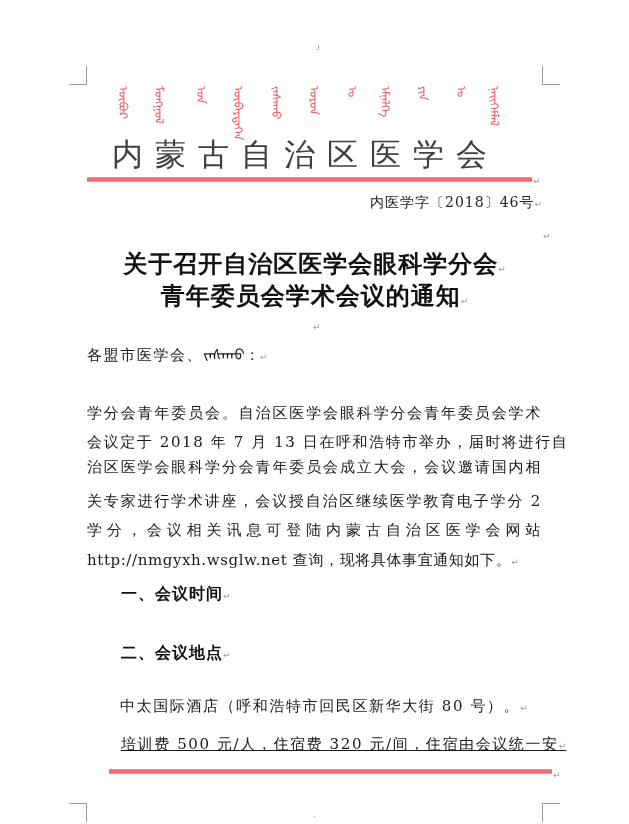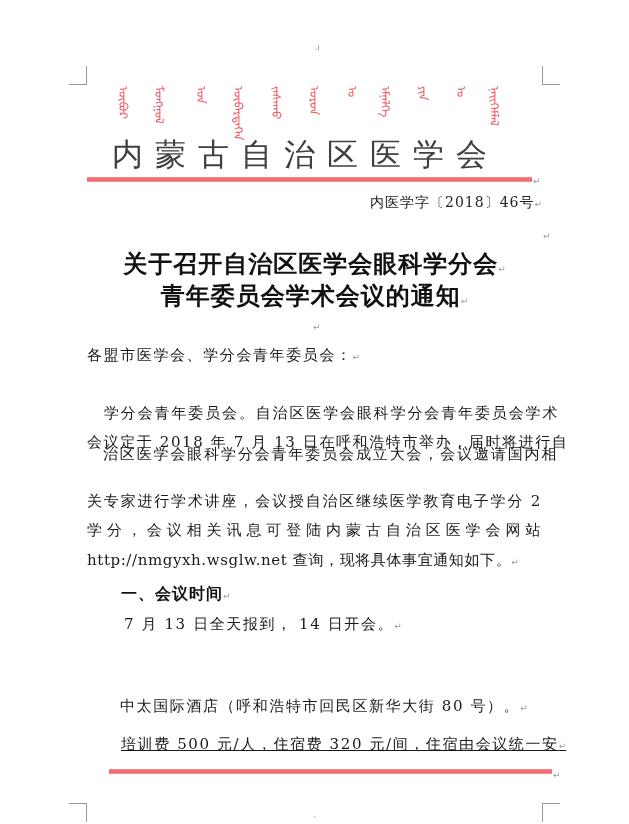--- a/index.html
+++ b/index.html
@@ -182,39 +182,39 @@
 
   <div class="title l1">
     <span>关于召开自治区医学会眼科学分会</span><span class="pilcrow">↵</span>
   </div>
   <div class="title l2">
     <span>青年委员会学术会议的通知</span><span class="pilcrow">↵</span>
   </div>
   <span class="pilcrow abs-pilcrow" style="left:313px; top:322px;">↵</span>
 
   <div class="body-line" style="top:345px;">
-    <span>各盟市医学会、学分会青年委员会：</span><span class="pilcrow">↵</span>
-  </div>
-
-  <div class="body-line just" style="top:403px;margin-left:17px;">学分会青年委员会。自治区医学会眼科学分会青年委员会学术</div>
+    <span>各盟市医学会、ᠵᠠᠰᠠᠬᠤ：</span><span class="pilcrow">↵</span>
+  </div>
+
+  <div class="body-line just" style="top:403px;">学分会青年委员会。自治区医学会眼科学分会青年委员会学术</div>
   <div class="body-line just" style="top:432px;">会议定于 2018 年 7 月 13 日在呼和浩特市举办，届时将进行自</div>
-  <div class="body-line just" style="top:444px;margin-left:16px;">治区医学会眼科学分会青年委员会成立大会，会议邀请国内相</div>
+  <div class="body-line just" style="top:457px;">治区医学会眼科学分会青年委员会成立大会，会议邀请国内相</div>
   <div class="body-line just" style="top:491px;">关专家进行学术讲座，会议授自治区继续医学教育电子学分 2</div>
   <div class="body-line just" style="top:520px;">学分，会议相关讯息可登陆内蒙古自治区医学会网站</div>
   <div class="body-line" style="top:550px; letter-spacing:0.6px;">
     <span>http://nmgyxh.wsglw.net 查询，现将具体事宜通知如下。</span><span class="pilcrow">↵</span>
   </div>
 
   <div class="section-head" style="top:584px;">
     <span>一、会议时间</span><span class="pilcrow">↵</span>
   </div>
-  <div class="body-line" style="top:614px; left:124px;">
-    <span>7 月 13 日全天报到， 14 日开会。</span><span class="pilcrow">↵</span>
-  </div>
-
+
+  <div class="section-head" style="top:643px;">
+    <span>二、会议地点</span><span class="pilcrow">↵</span>
+  </div>
   <div class="body-line" style="top:674px; left:120px;margin-top:22px;">
     <span>中太国际酒店（呼和浩特市回民区新华大街 80 号）。</span><span class="pilcrow">↵</span>
   </div>
 
   <div class="body-line" style="top:734px; left:121px;text-decoration:underline;">
     <span>培训费 500 元/人，住宿费 320 元/间，住宿由会议统一安</span><span class="pilcrow">↵</span>
   </div>
 
   <div class="red-rule bottom"></div>
   <span class="pilcrow abs-pilcrow" style="left:553px; top:770px;">↵</span>

